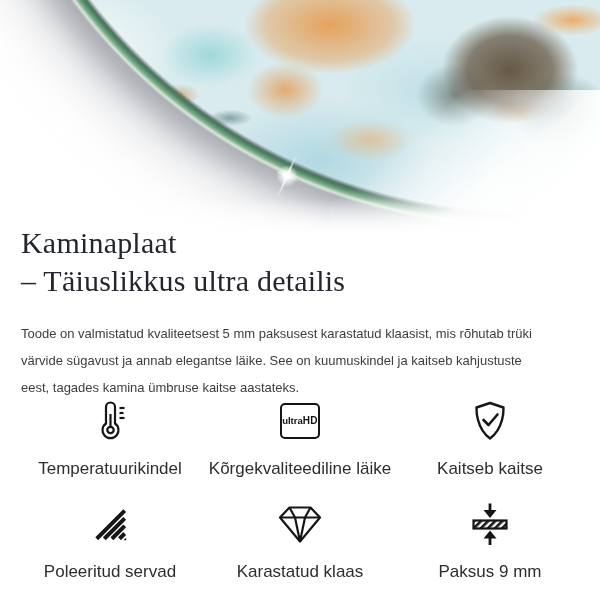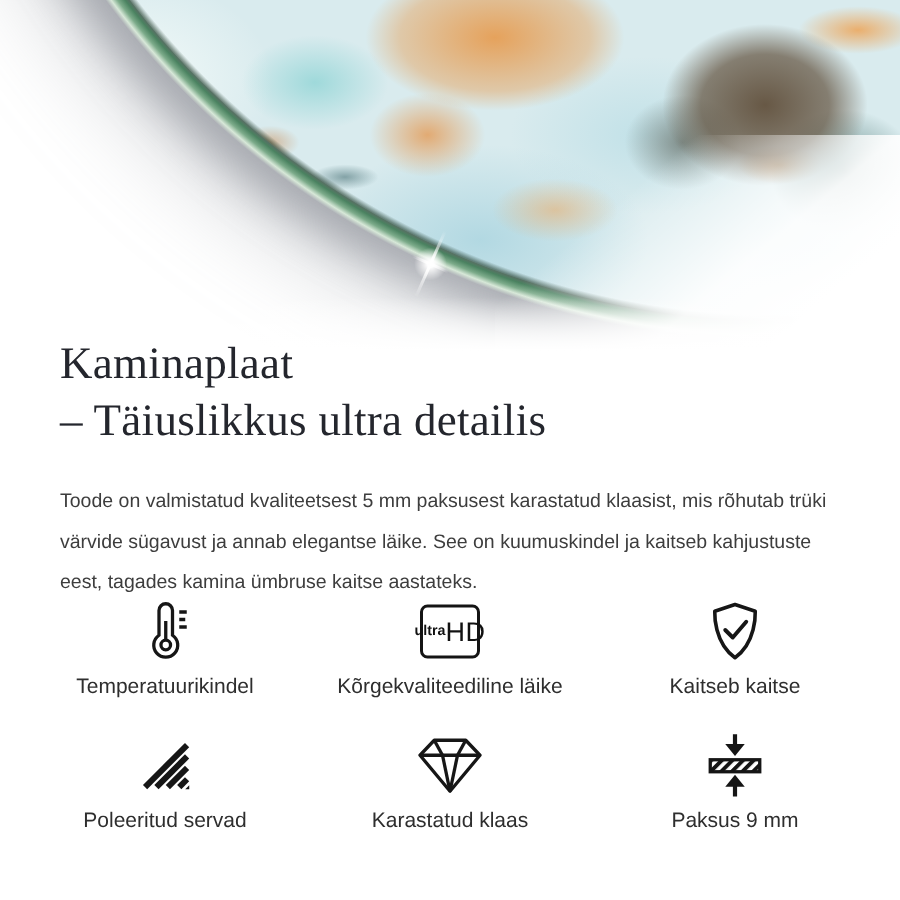--- a/index.html
+++ b/index.html
@@ -48,37 +48,37 @@
   .sparkle .glow{position:absolute;left:-11px;top:-11px;width:22px;height:22px;border-radius:50%;
     background:radial-gradient(circle, rgba(255,255,255,0.98) 0 15%, rgba(255,255,255,0.55) 40%, rgba(255,255,255,0) 70%);}
   .sparkle .ray-v{position:absolute;left:-1px;top:-24px;width:2px;height:48px;
     background:linear-gradient(to bottom, rgba(255,255,255,0), #fff 45%, #fff 55%, rgba(255,255,255,0));
     transform:rotate(24deg);}
   .sparkle .ray-h{position:absolute;left:-1px;top:-13px;width:2px;height:26px;
     background:linear-gradient(to bottom, rgba(255,255,255,0), #fff 45%, #fff 55%, rgba(255,255,255,0));
     transform:rotate(114deg);}
 
   
-  .content{position:absolute;left:0;right:0;top:224px;padding:0 40px;}
+  .content{position:absolute;left:0;right:0;top:224px;padding:0 21px;}
   .title{margin:0;font-family:"Liberation Serif",serif;font-weight:400;
     font-size:30px;line-height:38px;color:#24262d;letter-spacing:0.2px;}
   .description{margin:20px 0 0;max-width:532px;font-size:13px;line-height:27px;color:#3d3d3d;}
 
   
   .features{position:absolute;left:15px;right:15px;top:396px;display:grid;
     grid-template-columns:repeat(3,1fr);row-gap:20px;}
   .feature{display:flex;flex-direction:column;align-items:center;}
   .icon-box{height:50px;display:flex;align-items:center;justify-content:center;}
-  .feature .label{margin-top:3px;font-size:14px;color:#2e2e2e;white-space:nowrap;}
+  .feature .label{margin-top:13px;font-size:17px;color:#2e2e2e;white-space:nowrap;}
   .icon-stroke{stroke:#161616;fill:none;stroke-width:2.2;}
   .hd-box{width:40px;height:36px;border:2.5px solid #141414;border-radius:5px;
     display:flex;flex-direction:row;align-items:center;justify-content:center;
     box-sizing:border-box;color:#111;}
   .hd-top{font-size:9.5px;font-weight:600;line-height:10px;}
-  .hd-bottom{font-size:18px;font-weight:400;line-height:14px;letter-spacing:0.3px;}
+  .hd-bottom{font-size:10px;font-weight:700;line-height:14px;letter-spacing:0.3px;}
 </style>
 </head>
 <body>
 
 <div class="page">
 
   <div class="hero">
     <div class="plate-shadow2"></div>
     <div class="plate-shadow"></div>
     <div class="plate-art"></div>

